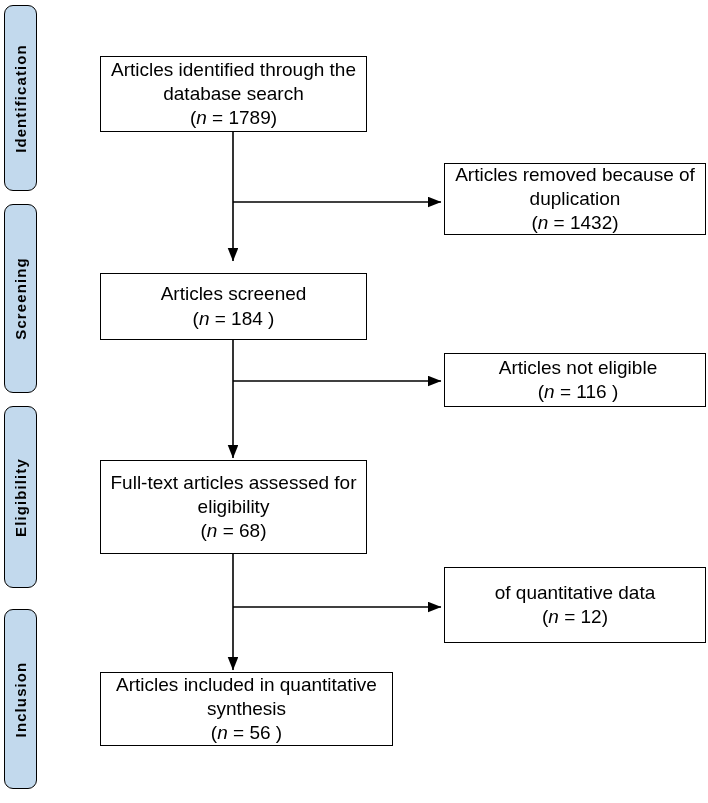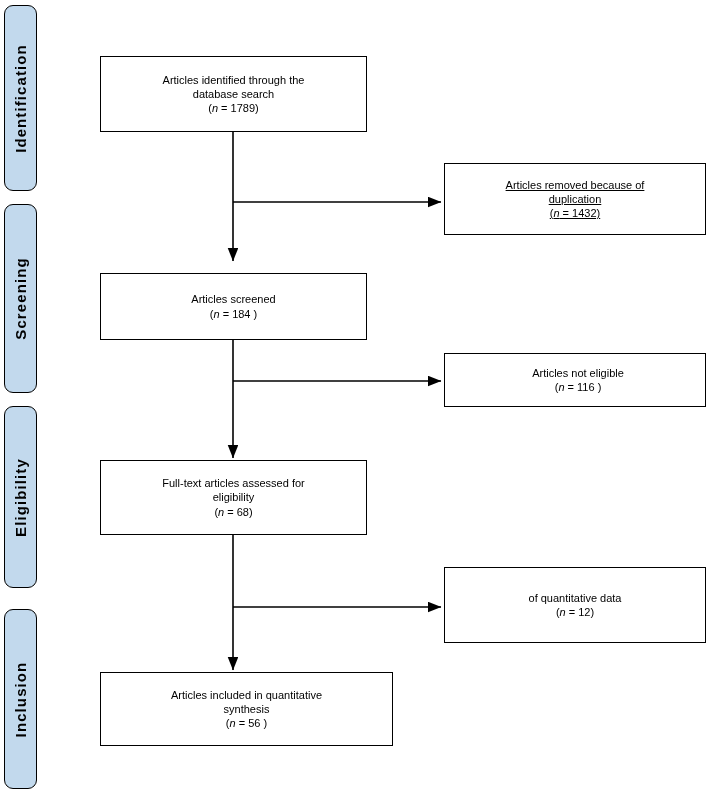--- a/index.html
+++ b/index.html
@@ -46,21 +46,21 @@
   .node {
     position: absolute;
     box-sizing: border-box;
     border: 1.6px solid #000000;
     background: #ffffff;
     display: flex;
     align-items: center;
     justify-content: center;
     text-align: center;
     color: #000000;
-    font-size: 11px;
+    font-size: 19px;
     line-height: 1.28;
     padding: 2px 8px;
   }
   .node-text { display: block; }
   .node-text .nline { display: block; }
   .ital { font-style: italic; }
 
   
   #wires {
     position: absolute;
@@ -119,37 +119,37 @@
     </span>
   </div>
 
   <div class="node" style="left:100px; top:273px; width:267px; height:67px;">
     <span class="node-text">
       <span class="nline">Articles screened</span>
       <span class="nline"><span>(</span><span class="ital">n</span><span> = 184 )</span></span>
     </span>
   </div>
 
-  <div class="node" style="left:100px; top:460px; width:267px; height:75px;">
+  <div class="node" style="left:100px; top:460px; width:267px; height:94px;">
     <span class="node-text">
       <span class="nline">Full-text articles assessed for</span>
       <span class="nline">eligibility</span>
       <span class="nline"><span>(</span><span class="ital">n</span><span> = 68)</span></span>
     </span>
   </div>
 
   <div class="node" style="left:100px; top:672px; width:293px; height:74px;">
     <span class="node-text">
       <span class="nline">Articles included in quantitative</span>
       <span class="nline">synthesis</span>
       <span class="nline"><span>(</span><span class="ital">n</span><span> = 56 )</span></span>
     </span>
   </div>
 
-  <div class="node" style="left:444px; top:163px; width:262px; height:72px;text-decoration:underline;">
+  <div class="node" style="left:444px; top:163px; width:262px; height:72px;">
     <span class="node-text">
       <span class="nline">Articles removed because of</span>
       <span class="nline">duplication</span>
       <span class="nline"><span>(</span><span class="ital">n</span><span> = 1432)</span></span>
     </span>
   </div>
 
   <div class="node" style="left:444px; top:353px; width:262px; height:54px;padding-left:14px;">
     <span class="node-text">
       <span class="nline">Articles not eligible</span>

